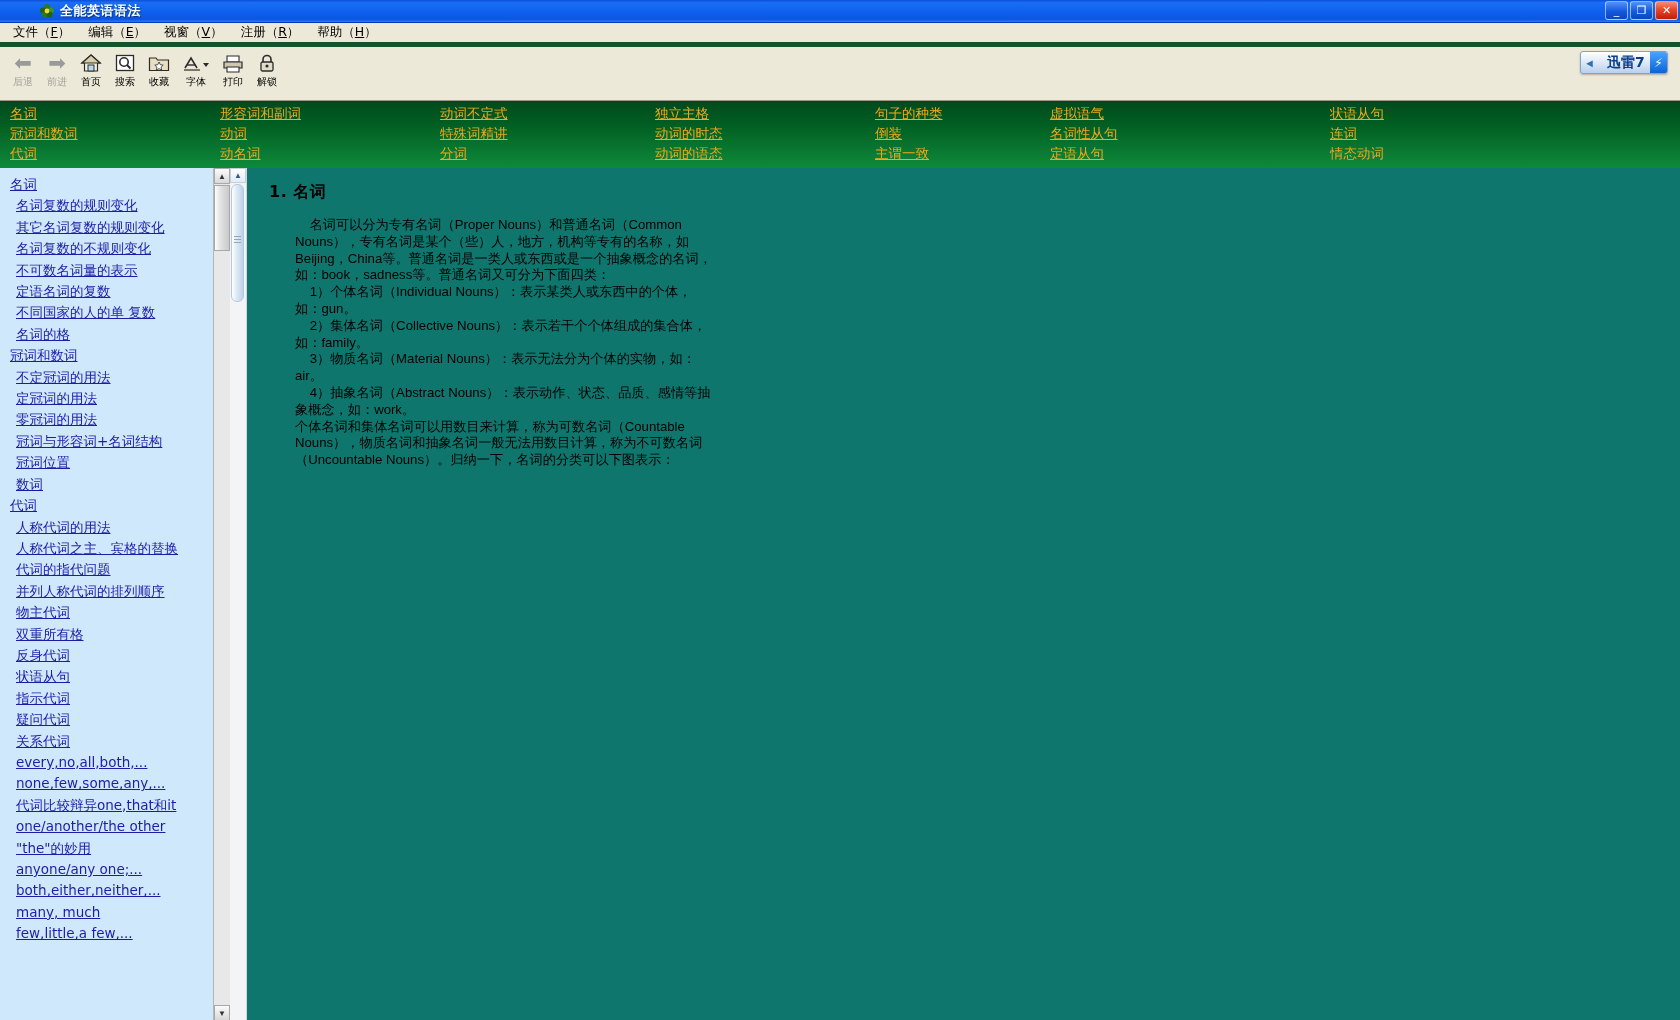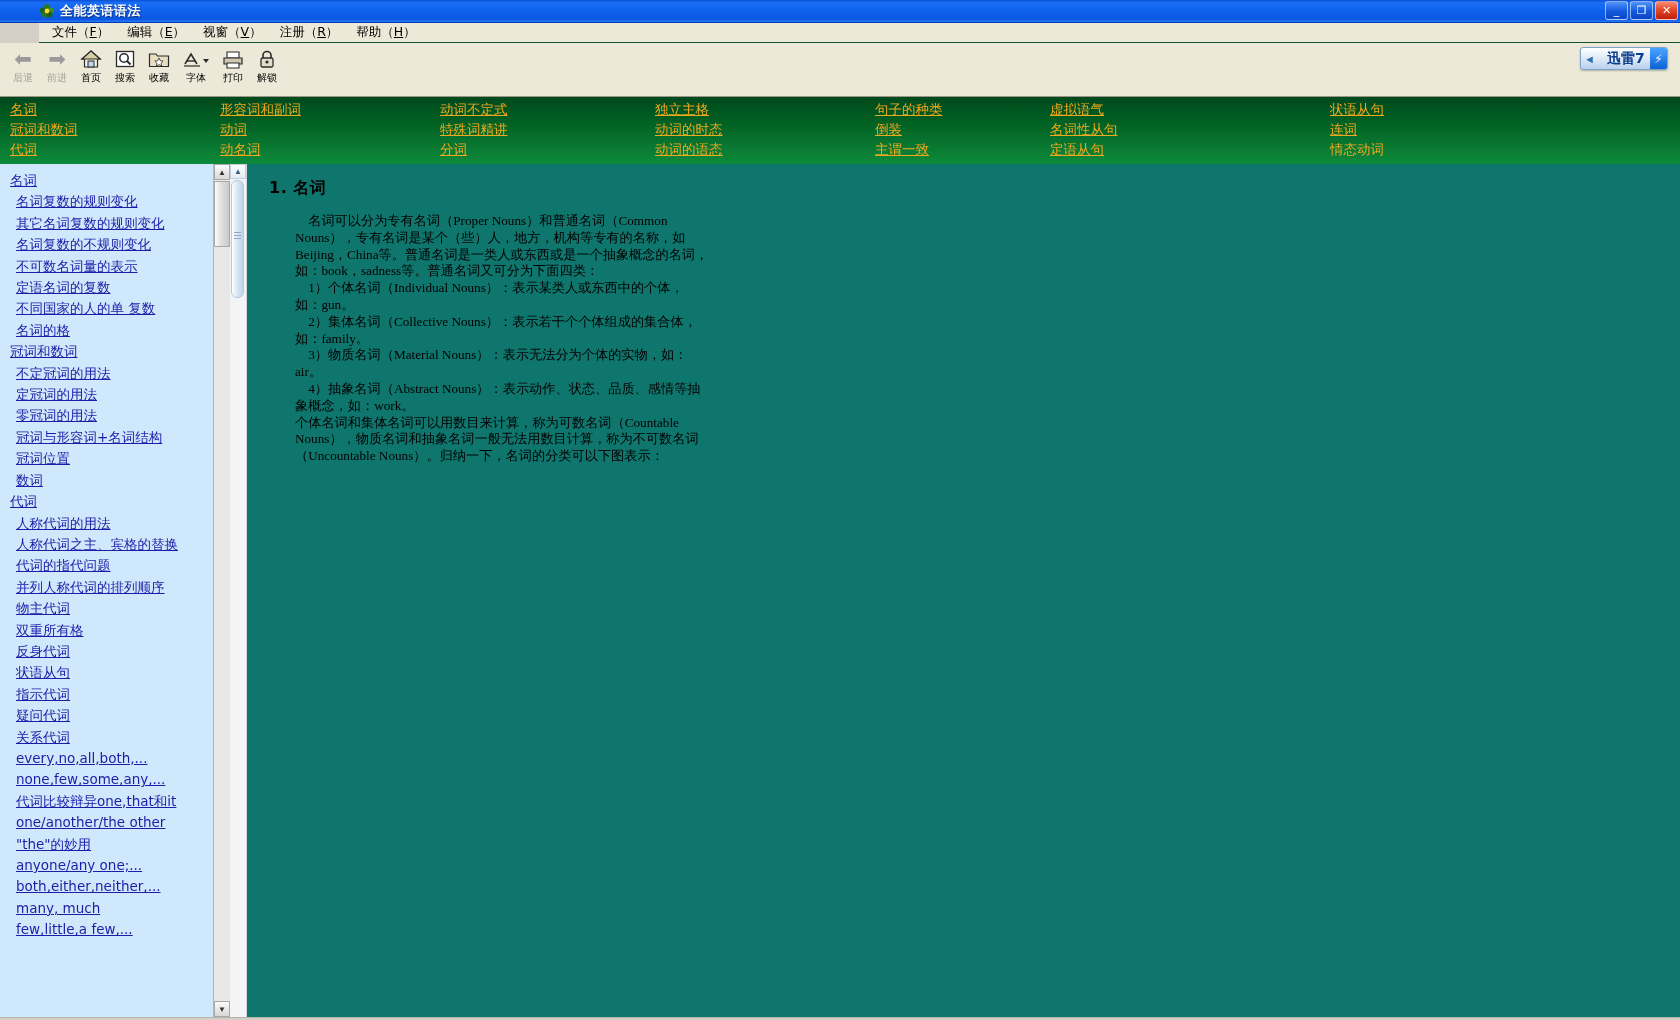--- a/index.html
+++ b/index.html
@@ -34,21 +34,21 @@
     font-size:11px;color:#fff;font-family:"DejaVu Sans",sans-serif;
     border:1px solid rgba(255,255,255,.55);
     box-sizing:border-box;
   }
   .tbtn.min,.tbtn.max{background:linear-gradient(to bottom,#4f94f8,#1559dd 55%,#0a45c4);}
   .tbtn.close{background:linear-gradient(to bottom,#f58c72,#e34a2a 45%,#c21d09);}
 
   
   .menubar{
     height:19px;background:#ece9d8;display:flex;align-items:center;
-    padding-left:4px;border-bottom:1px solid #14532d;margin-left:39px;
+    padding-left:4px;border-bottom:5px solid #14532d;
   }
   .menu-item{
     padding:1px 9px 2px 9px;color:#000;font-size:12.5px;white-space:nowrap;
     font-family:"DejaVu Sans","Liberation Sans",sans-serif;
   }
   .menu-item u{text-decoration:underline;}
 
   
   .toolbar{
     height:53px;background:#ece9d8;display:flex;align-items:flex-start;
@@ -154,21 +154,21 @@
   .content{
     flex:1;background:#0f766e;overflow:hidden;position:relative;
     padding:14px 0 0 0;
   }
   .sec-title{
     font-size:16px;font-weight:bold;color:#000;margin:0 0 14px 22px;
     font-family:"DejaVu Sans","Liberation Sans",sans-serif;letter-spacing:.5px;
   }
   .para{
     margin:8px 0 0 48px;width:500px;
-    font-family:Liberation Serif, serif;
+    font-family:Liberation Sans, sans-serif;
     font-size:13.2px;line-height:16.8px;color:#000;
     white-space:pre-wrap;word-break:break-all;
   }
   .asciitable{
     margin:42px 0 0 70px;
     font-family:"DejaVu Sans Mono","Liberation Mono",monospace;
     font-size:13.2px;line-height:16.8px;color:#000;white-space:pre;
   }
 
   

